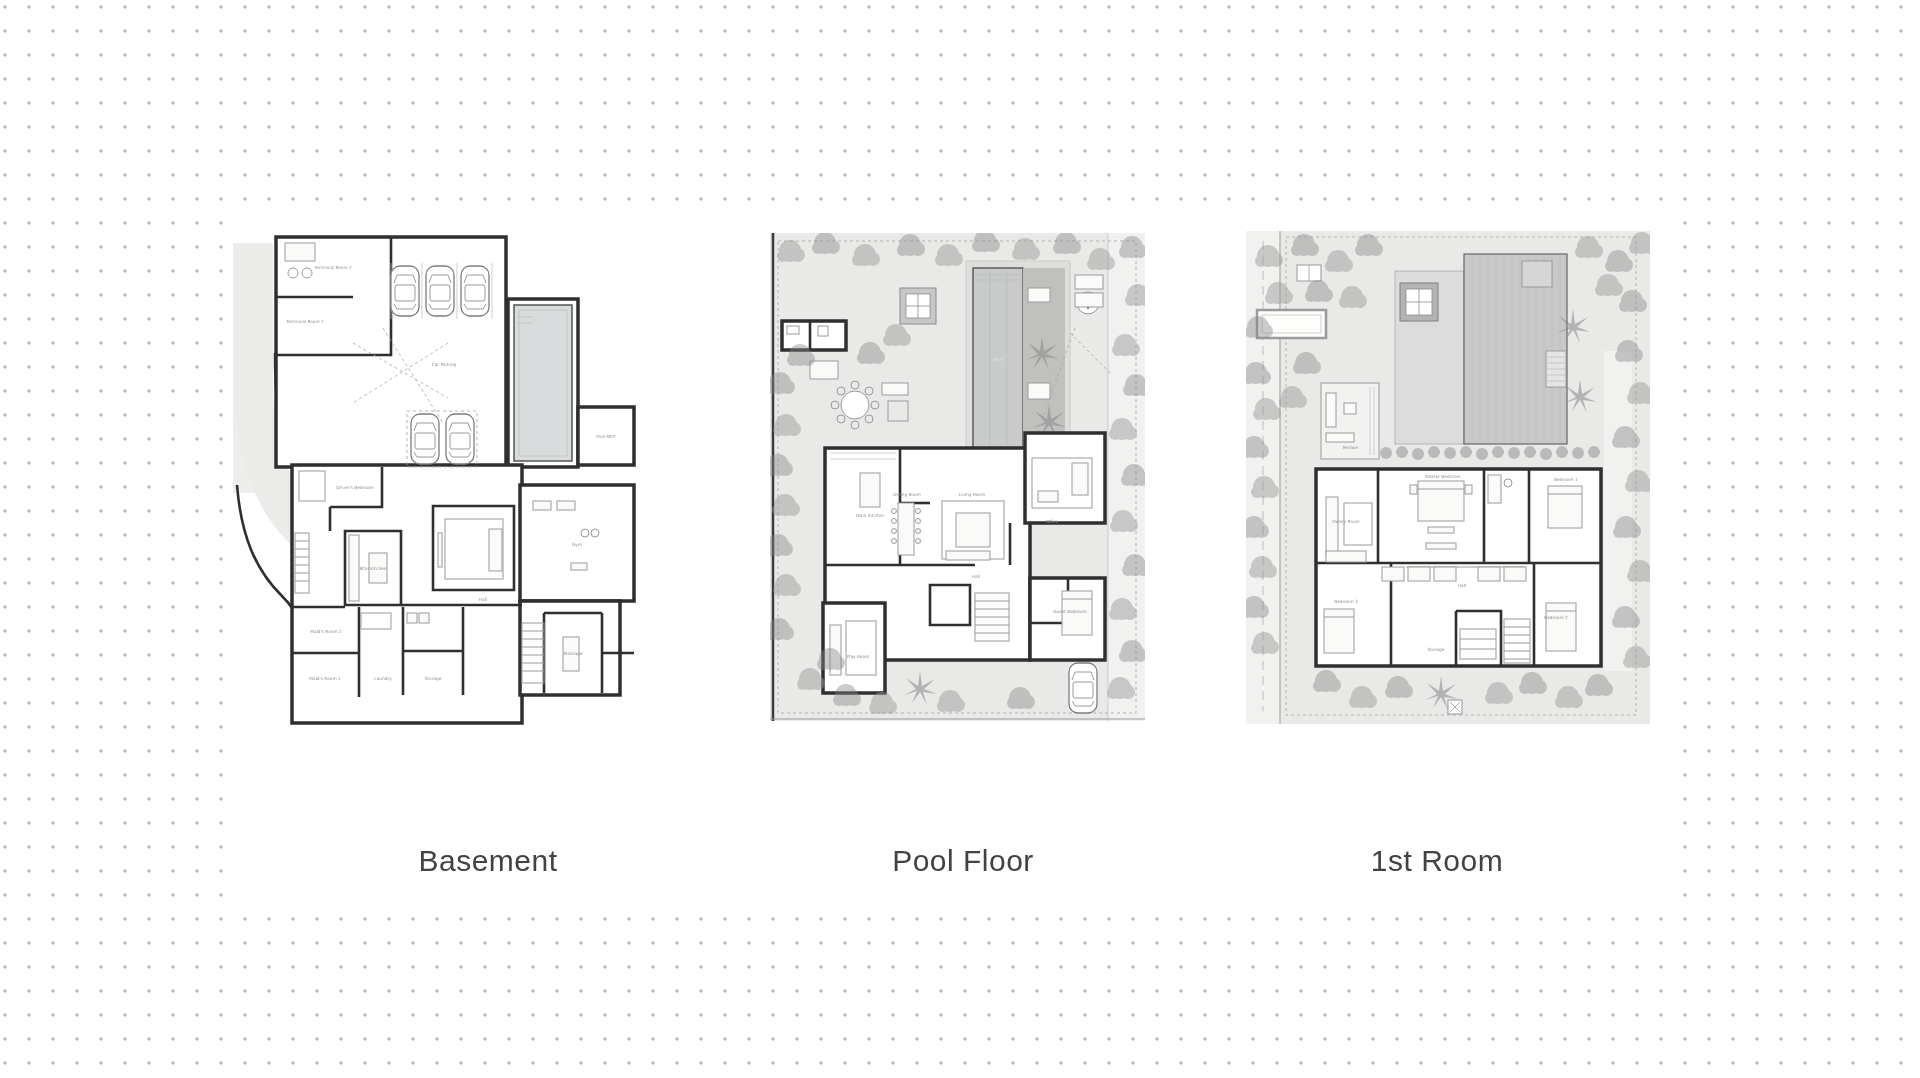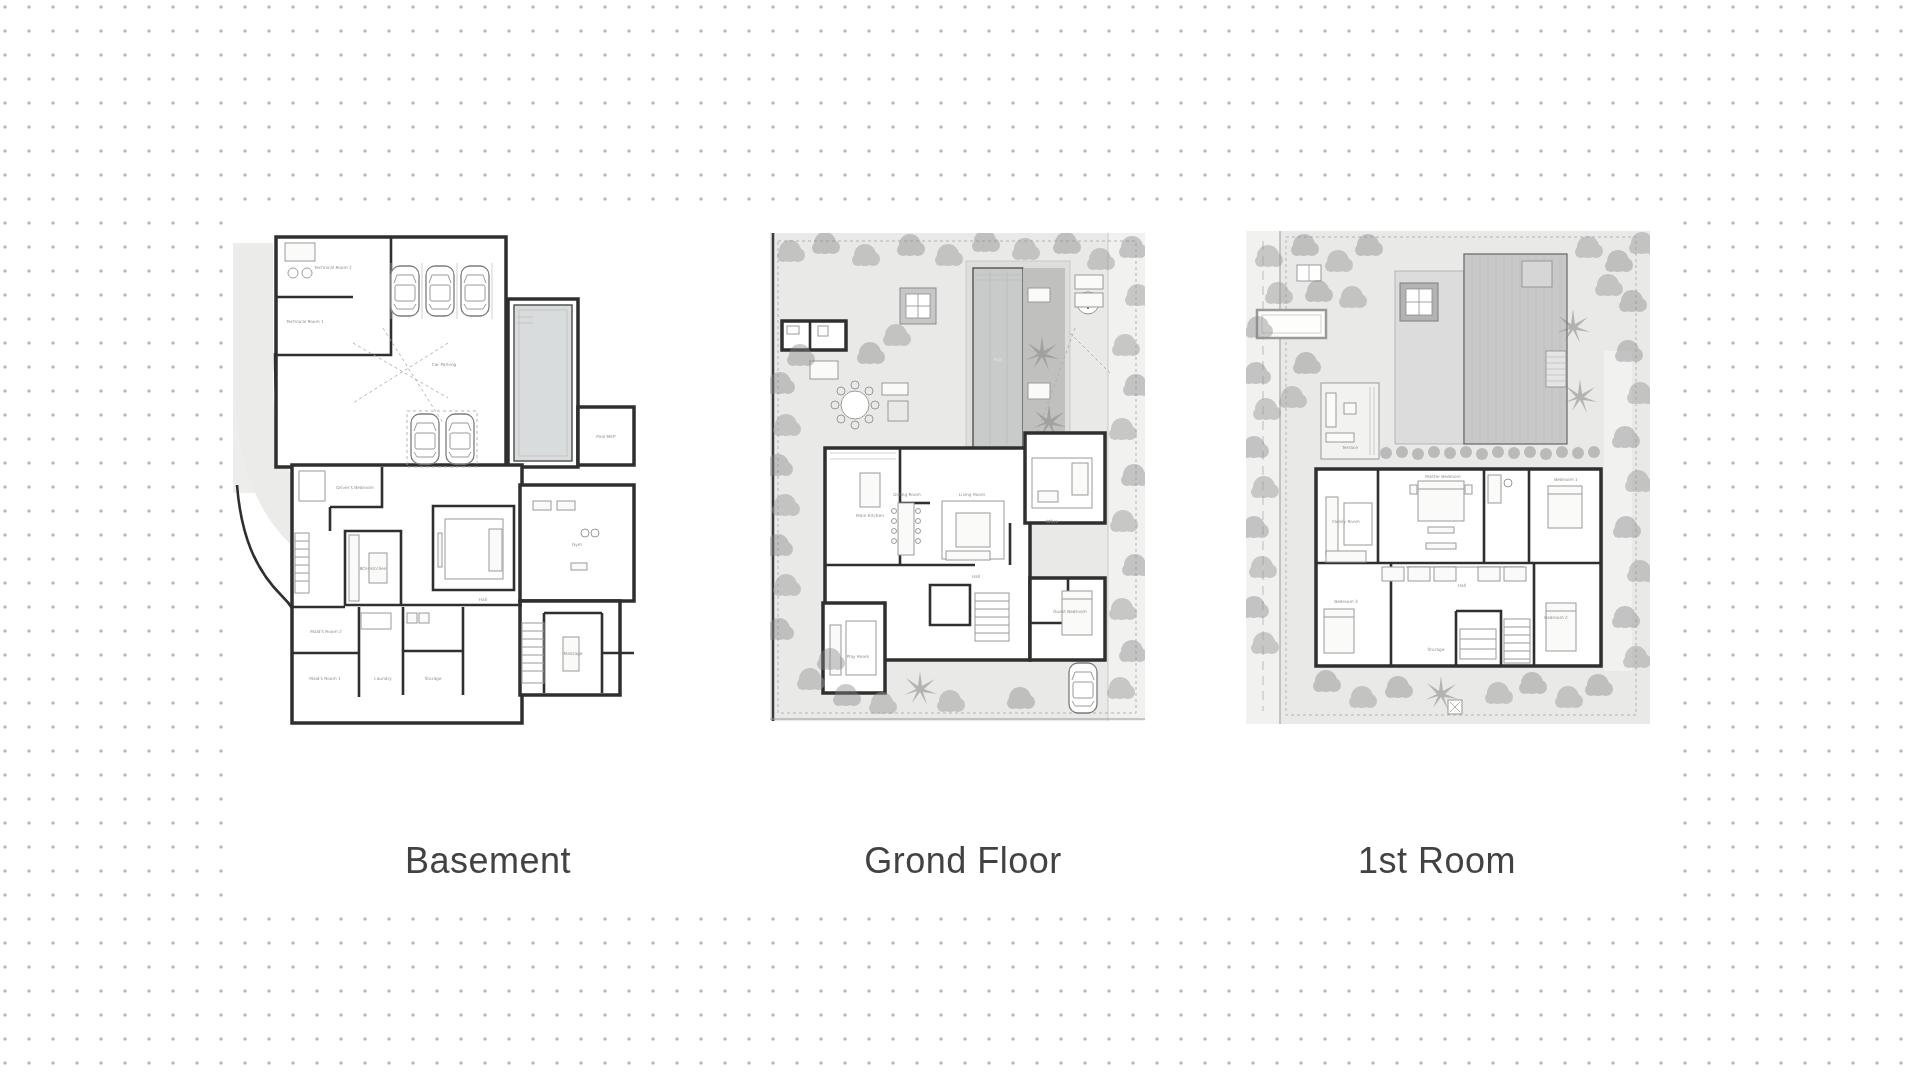--- a/index.html
+++ b/index.html
@@ -9,21 +9,21 @@
     background-image:radial-gradient(circle,#b9b9b9 1.5px,rgba(0,0,0,0) 1.7px);
     background-size:24px 24px;
     background-position:-7px -5px;
     font-family:"Liberation Sans",sans-serif;
   }
   .canvas{position:relative;width:1920px;height:1078px;}
   .plan-band{position:absolute;left:233px;top:207px;width:1440px;height:706px;background:#ffffff;}
   .plan{position:absolute;}
   .caption{
     position:absolute;top:843px;width:300px;text-align:center;
-    font-size:36px;line-height:36px;color:#424242;letter-spacing:.5px;
+    font-size:30px;line-height:36px;color:#424242;letter-spacing:.5px;
     font-family:"Liberation Sans","DejaVu Sans",sans-serif;
   }
   
   .wall{fill:#ffffff;stroke:#2f2f2f;stroke-width:3.5;stroke-linejoin:miter;}
   .iw{fill:none;stroke:#2f2f2f;stroke-width:2.6;}
   .fur{fill:none;stroke:#9a9a9a;stroke-width:1;}
   .furf{fill:#fafaf9;stroke:#9a9a9a;stroke-width:1;}
   .lbl{font:4.3px "DejaVu Sans",sans-serif;fill:#8f8f8f;text-anchor:middle;}
   .lbl-light{font:4.3px "DejaVu Sans",sans-serif;fill:#e4e4e4;text-anchor:middle;}
   .tree{fill:#9a9a9a;opacity:.48;}
@@ -444,16 +444,16 @@
       <text class="lbl" x="197" y="247">Master Bedroom</text>
       <text class="lbl" x="320" y="250">Bedroom 1</text>
       <text class="lbl" x="216" y="356">Hall</text>
       <text class="lbl" x="100" y="372">Bedroom 3</text>
       <text class="lbl" x="190" y="420">Storage</text>
       <text class="lbl" x="310" y="388">Bedroom 2</text>
     </g>
   </svg>
 
   <div class="caption" style="left:338px">Basement</div>
-  <div class="caption" style="left:813px">Grond Floor</div>
+  <div class="caption" style="left:813px">Pool Floor</div>
   <div class="caption" style="left:1287px">1st Room</div>
 
 </div>
 
 </body></html>

